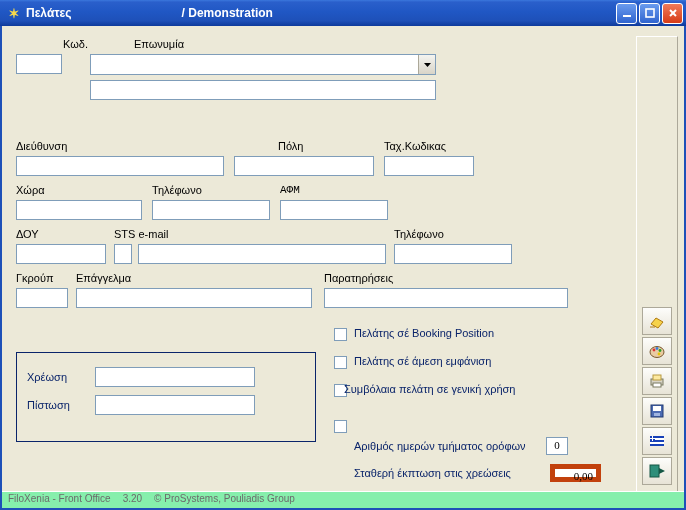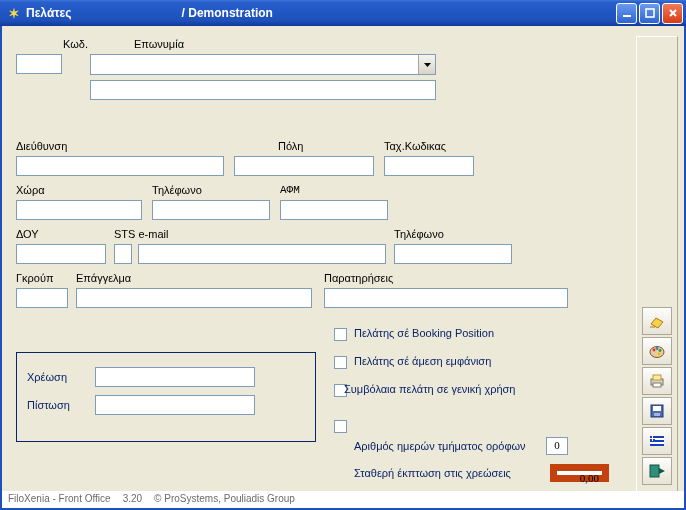--- a/index.html
+++ b/index.html
@@ -119,23 +119,23 @@
     position: absolute;
     width: 22px; height: 18px;
     background: #fff;
     border: 1px solid #7F9DB9;
     text-align: center;
     font: 11px Tahoma;
     padding-top: 1px;
   }
   .decbox {
     position: absolute;
-    width: 59px; height: 18px;
-    background: #fff;
-    border: 7px solid #c2410c;
+    width: 51px; height: 18px;
+    background: #fff;
+    border: 5px solid #c2410c;
     text-align: right;
     font: 11px Tahoma;
     padding: 1px 3px 0 0;
   }
 
   .right-well {
     position: absolute;
     right: 6px; top: 10px;
     width: 42px; height: 456px;
     background: #ECE9D8;
@@ -159,21 +159,21 @@
   .tool-btn svg { display:block; }
 
   .statusbar {
     position: absolute;
     left: 0; right: 0; bottom: 0;
     height: 17px;
     padding: 1px 6px;
     font-size: 10px;
     color: #6B6B6B;
     border-top: 1px solid #fff;
-    background: #ffffff;
+    background: #86efac;
     display:flex; gap: 12px;
   }
 </style>
 </head>
 <body>
 
 <div class="titlebar">
   <span class="title-icon">✶</span>
   <span class="title-text">Πελάτες</span>
   <span class="title-sub">/ Demonstration</span>

